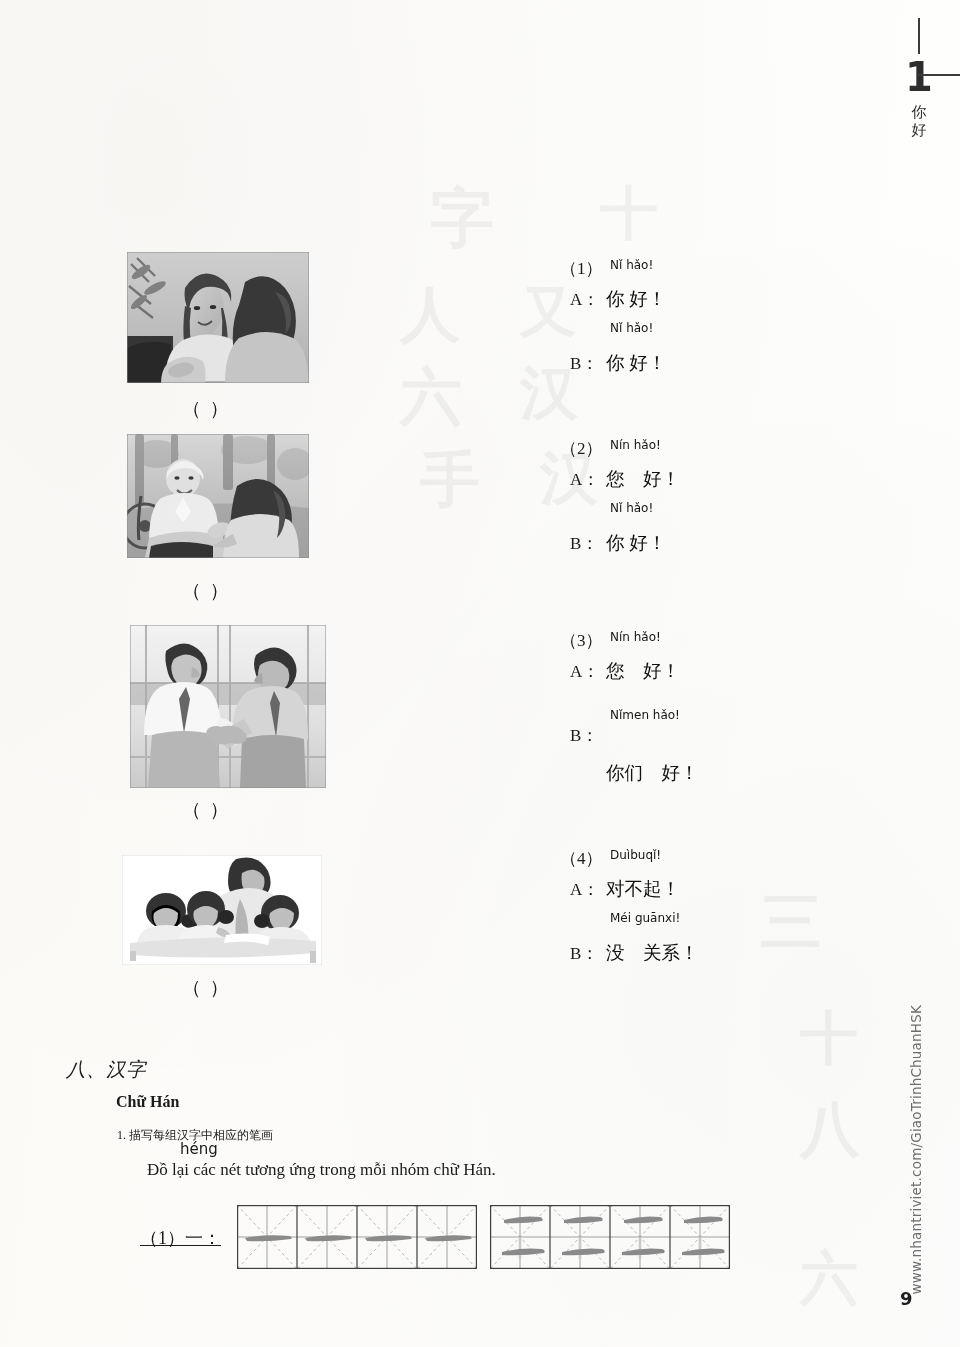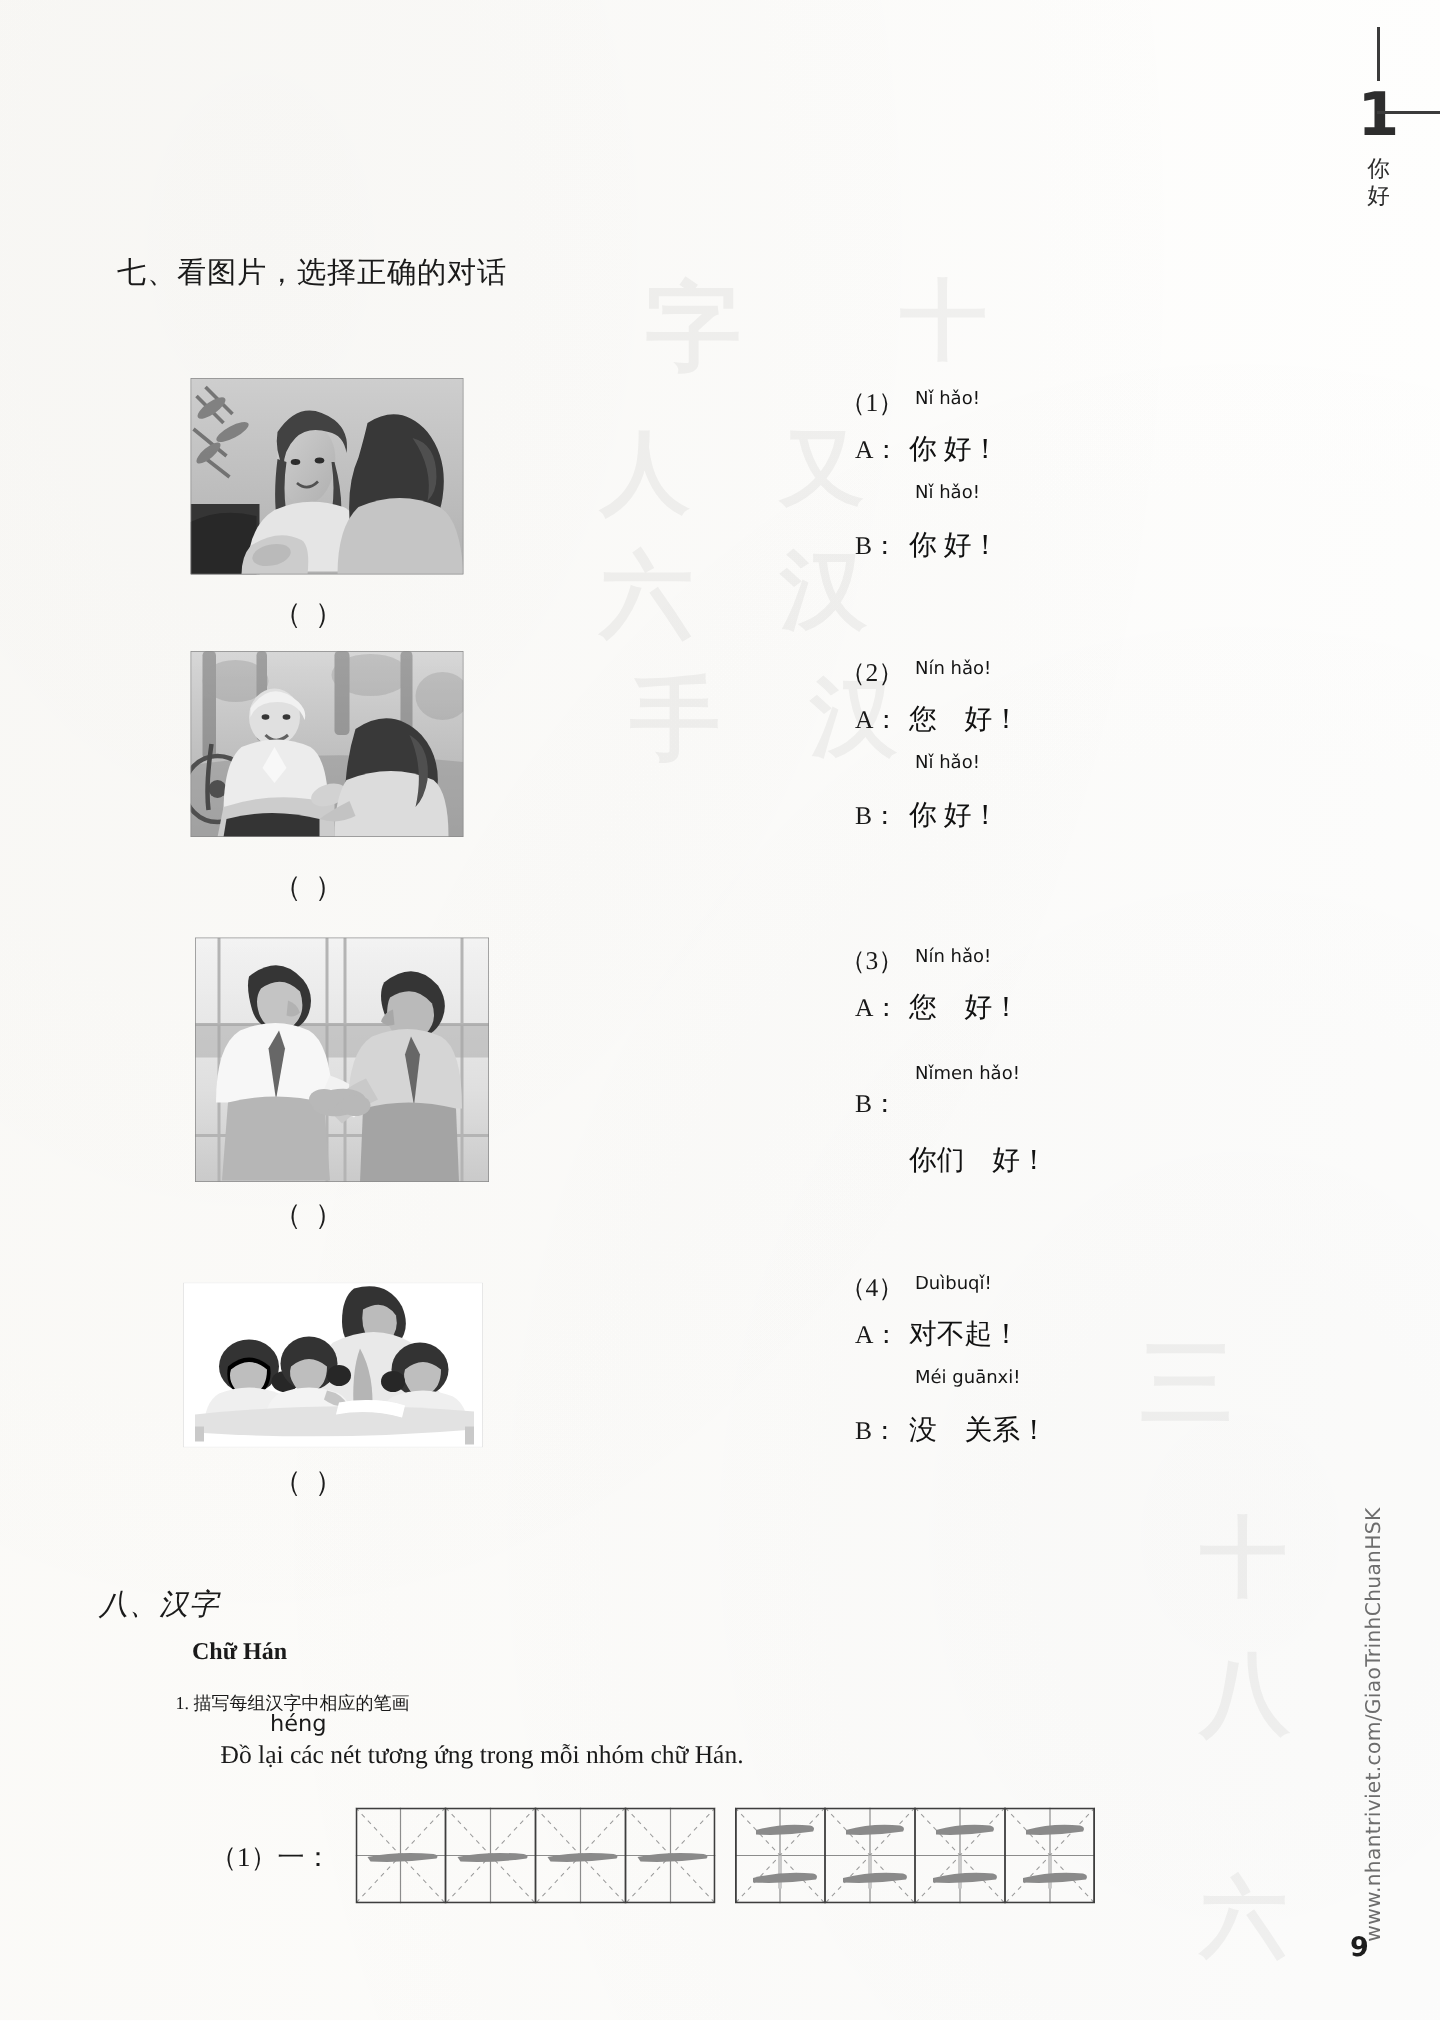--- a/index.html
+++ b/index.html
@@ -195,21 +195,20 @@
   <div class="chapter-block">
     <div class="chapter-tick"></div>
     <div class="chapter-num">1</div>
     <div class="chapter-cn">
       <span>你</span>
       <span>好</span>
     </div>
   </div>
   <div class="chapter-rule"></div>
 
-  <div class="sec-head" style="left:78px; top:168px;">七、看图片，选择正确的对话</div>
 
   <div class="photo" style="left:127px; top:252px; width:182px; height:131px;">
     <svg width="182" height="131" viewBox="0 0 182 131">
       <defs>
         <linearGradient id="p1bg" x1="0" y1="0" x2="0" y2="1">
           <stop offset="0%" stop-color="#cfcbc4"></stop>
             <stop offset="100%" stop-color="#b3aea6"></stop>
         </linearGradient>
         <linearGradient id="p1sk" x1="0" y1="0" x2="1" y2="1">
           <stop offset="0%" stop-color="#d8cdc2"></stop>
@@ -413,26 +412,26 @@
     <div class="dlg-index" style="left:560px; top:847px;">（4）</div>
     <div class="dlg-pinyin" style="left:610px; top:848px;">Duìbuqǐ!</div>
     <div class="dlg-speaker" style="left:570px; top:878px;">A：</div>
     <div class="dlg-hanzi" style="left:606px; top:876px;">对不起！</div>
     <div class="dlg-pinyin" style="left:610px; top:911px;">Méi guānxi!</div>
     <div class="dlg-speaker" style="left:570px; top:942px;">B：</div>
     <div class="dlg-hanzi" style="left:606px; top:940px;">没　关系！</div>
   </div>
 
   <div class="sec-head" style="left:66px; top:1056px;font-style:italic;">八、汉字</div>
-  <div class="sec-sub sec-sub-bold" style="left:128px; top:1093px;">Chữ Hán</div>
+  <div class="sec-sub sec-sub-bold" style="left:116px; top:1093px;">Chữ Hán</div>
   <div class="num-head" style="left:117px; top:1127px;">1. 描写每组汉字中相应的笔画</div>
   <div class="sec-sub" style="left:147px; top:1160px;">Đồ lại các nét tương ứng trong mỗi nhóm chữ Hán.</div>
 
   <div class="grid-pinyin" style="left:180px; top:1140px;">héng</div>
-  <div class="grid-label" style="left:140px; top:1226px;">
+  <div class="grid-label" style="left:140px; top:1226px;text-decoration:underline;">
     <span>（1）</span><span>一</span><span>：</span>
   </div>
 
   <div class="gridbox" style="left:237px; top:1205px;">
     <svg width="240" height="64" viewBox="0 0 240 64">
       <g stroke="#9b9b9b" stroke-width="0.7" stroke-dasharray="3 3" fill="none">
         <line x1="0" y1="0" x2="60" y2="64"></line>
           <line x1="60" y1="0" x2="0" y2="64"></line>
         <line x1="60" y1="0" x2="120" y2="64"></line>
           <line x1="120" y1="0" x2="60" y2="64"></line>

